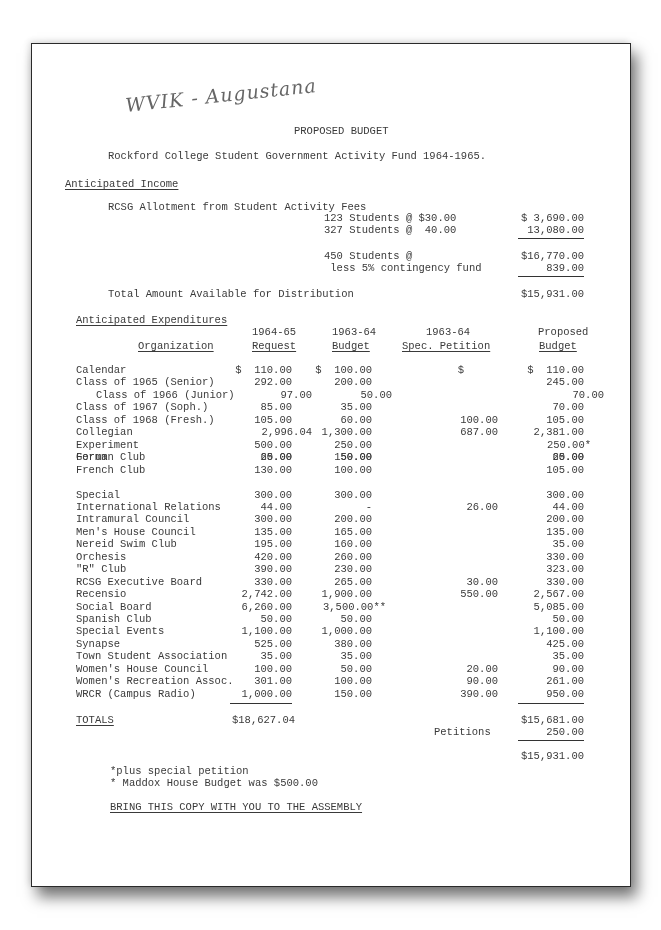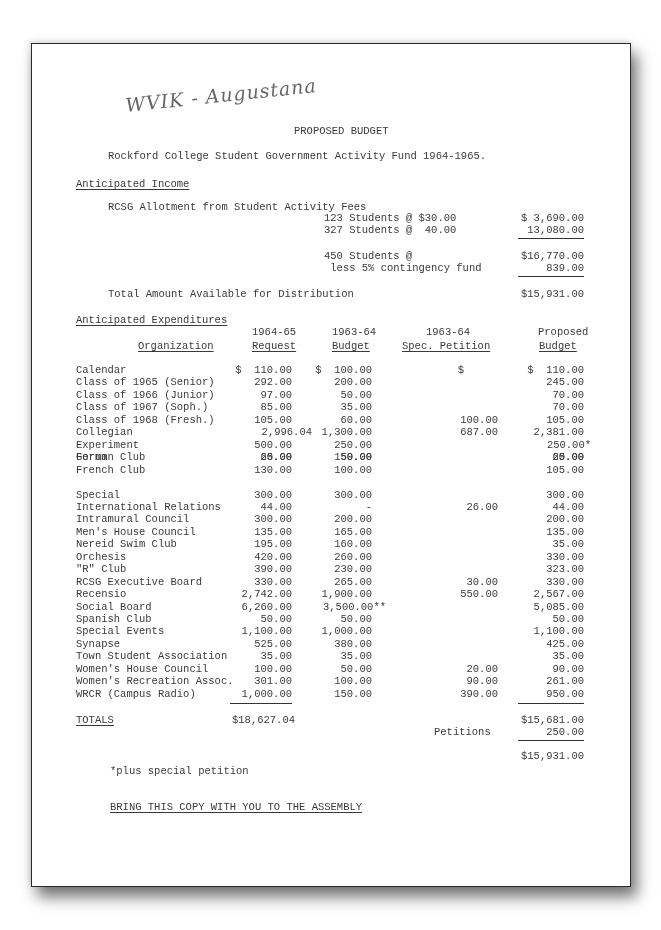--- a/index.html
+++ b/index.html
@@ -19,21 +19,21 @@
 </style>
 </head>
 <body>
 
 <div class="page">
   <div class="hand">WVIK - Augustana</div>
 
   <div class="t" style="left:262px; top:81px;">PROPOSED BUDGET</div>
   <div class="t" style="left:76px; top:106px;">Rockford College Student Government Activity Fund 1964-1965.</div>
 
-  <div class="t u" style="left:44px; top:134px;">Anticipated Income</div>
+  <div class="t u" style="left:33px; top:134px;">Anticipated Income</div>
   <div class="t" style="left:76px; top:157px;">RCSG Allotment from Student Activity Fees</div>
 
   <div class="t" style="left:292px; top:168px;">123 Students @ $30.00</div>
   <div class="t r" style="right:46px; top:168px;">$ 3,690.00</div>
   <div class="t" style="left:292px; top:180px;">327 Students @  40.00</div>
   <div class="t r" style="right:46px; top:180px;">13,080.00</div>
   <div class="rule" style="left:486px; width:66px; top:194px;"></div>
 
   <div class="t" style="left:292px; top:206px;">450 Students @</div>
   <div class="t r" style="right:46px; top:206px;">$16,770.00</div>
@@ -65,21 +65,21 @@
         <span class="c" style="right: 166px; text-align: right;">$</span>
         <span class="c" style="right:46px;text-align:right">$  110.00</span>
       </div>
       <div class="row" style="top: 332.45px;">
         <span class="c" style="left:44px">Class of 1965 (Senior)</span>
         <span class="c" style="right:338px;text-align:right">292.00</span>
         <span class="c" style="right:258px;text-align:right">200.00</span>
         <span class="c" style="right:132px;text-align:right"></span>
         <span class="c" style="right:46px;text-align:right">245.00</span>
       </div>
-      <div class="row" style="top: 344.9px;">
+      <div class="row" style="top: 344.9px; margin-left: 20px;">
         <span class="c" style="left:44px">Class of 1966 (Junior)</span>
         <span class="c" style="right:338px;text-align:right">97.00</span>
         <span class="c" style="right:258px;text-align:right">50.00</span>
         <span class="c" style="right:132px;text-align:right"></span>
         <span class="c" style="right:46px;text-align:right">70.00</span>
       </div>
       <div class="row" style="top: 357.35px;">
         <span class="c" style="left:44px">Class of 1967 (Soph.)</span>
         <span class="c" style="right:338px;text-align:right">85.00</span>
         <span class="c" style="right:258px;text-align:right">35.00</span>
@@ -254,15 +254,16 @@
 
   <div class="t u" style="left:44px; top:670px;">TOTALS</div>
   <div class="t" style="left:200px; top:670px;">$18,627.04</div>
   <div class="t r" style="right:46px; top:670px;">$15,681.00</div>
   <div class="t" style="left:402px; top:682px;">Petitions</div>
   <div class="t r" style="right:46px; top:682px;">250.00</div>
   <div class="rule" style="left:486px; width:66px; top:696px;"></div>
   <div class="t r" style="right:46px; top:706px;">$15,931.00</div>
 
   <div class="t" style="left:78px; top:721px;">*plus special petition</div>
+  <div class="t" style="left:78px; top:733px;">* Maddox House Budget was $500.00</div>
 
   <div class="t u" style="left:78px; top:757px;">BRING THIS COPY WITH YOU TO THE ASSEMBLY</div>
 </div>
 
 </body></html>

